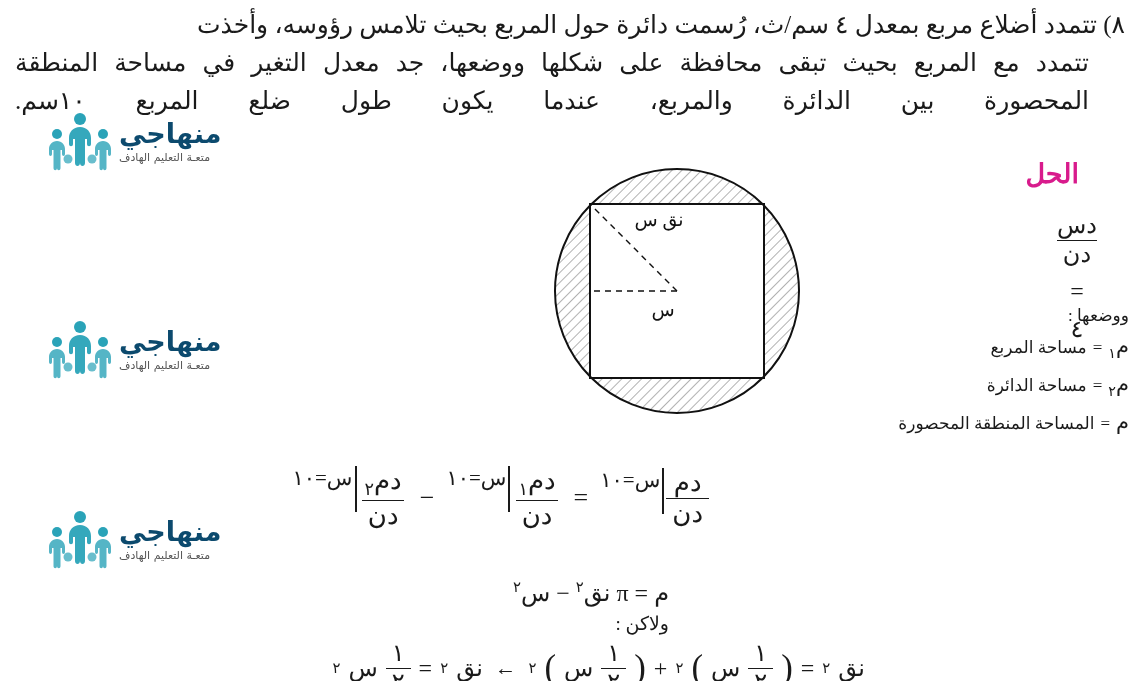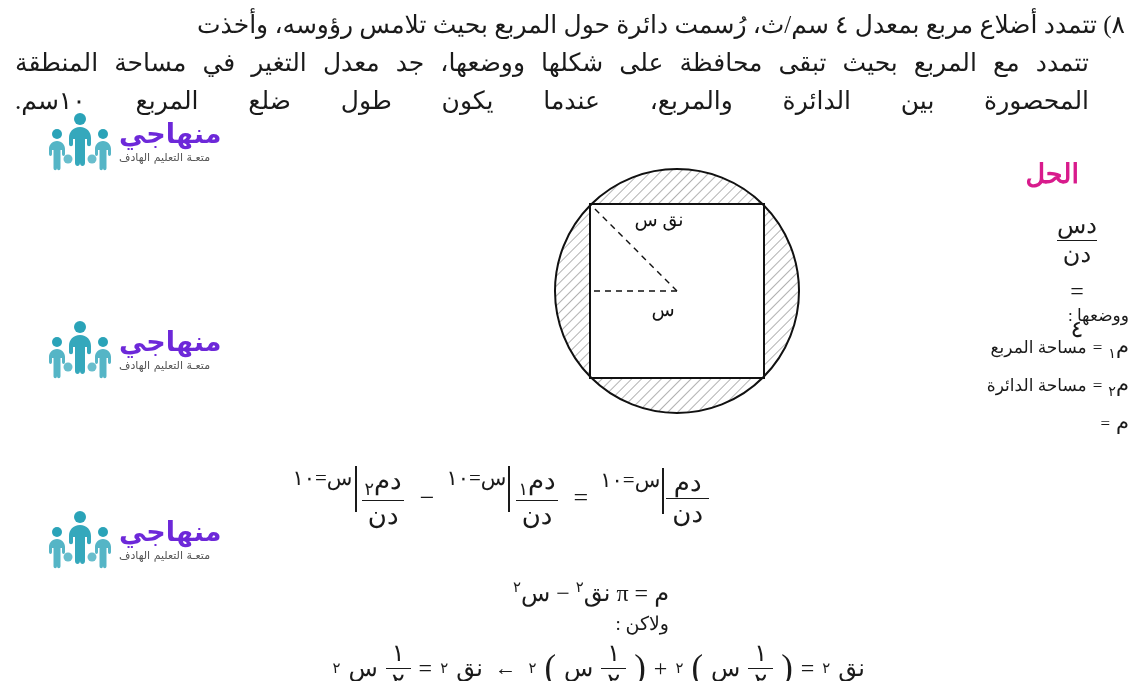--- a/index.html
+++ b/index.html
@@ -54,21 +54,21 @@
     display: flex;
     flex-direction: column;
     align-items: flex-end;
     justify-content: center;
     line-height: 1;
   }
   .watermark .wm-title {
     font-family: "DejaVu Sans", sans-serif;
     font-size: 27px;
     font-weight: bold;
-    color: #6d28d9;
+    color: #0c4a6e;
     letter-spacing: -1px;
   }
   .watermark .wm-sub {
     font-family: "DejaVu Sans", sans-serif;
     font-size: 11px;
     color: #555;
     margin-top: 5px;
     letter-spacing: 0.5px;
   }
   #watermark-1 { top: 110px; right: 862px; }
@@ -326,20 +326,21 @@
 
   <div class="req-row">
     <span class="sym"><span>م</span><span class="sub">٢</span></span>
     <span>=</span>
     <span>مساحة الدائرة</span>
   </div>
 
   <div class="req-row">
     <span class="sym"><span>م</span></span>
     <span>=</span>
+    <span>المساحة المنطقة المحصورة</span>
   </div>
 </div>
 
 <div id="big-equation">
   <span class="evalbar">
     <span class="frac">
       <span class="num">دم</span>
       <span class="den">دن</span>
     </span>
     <span class="bar"></span>

